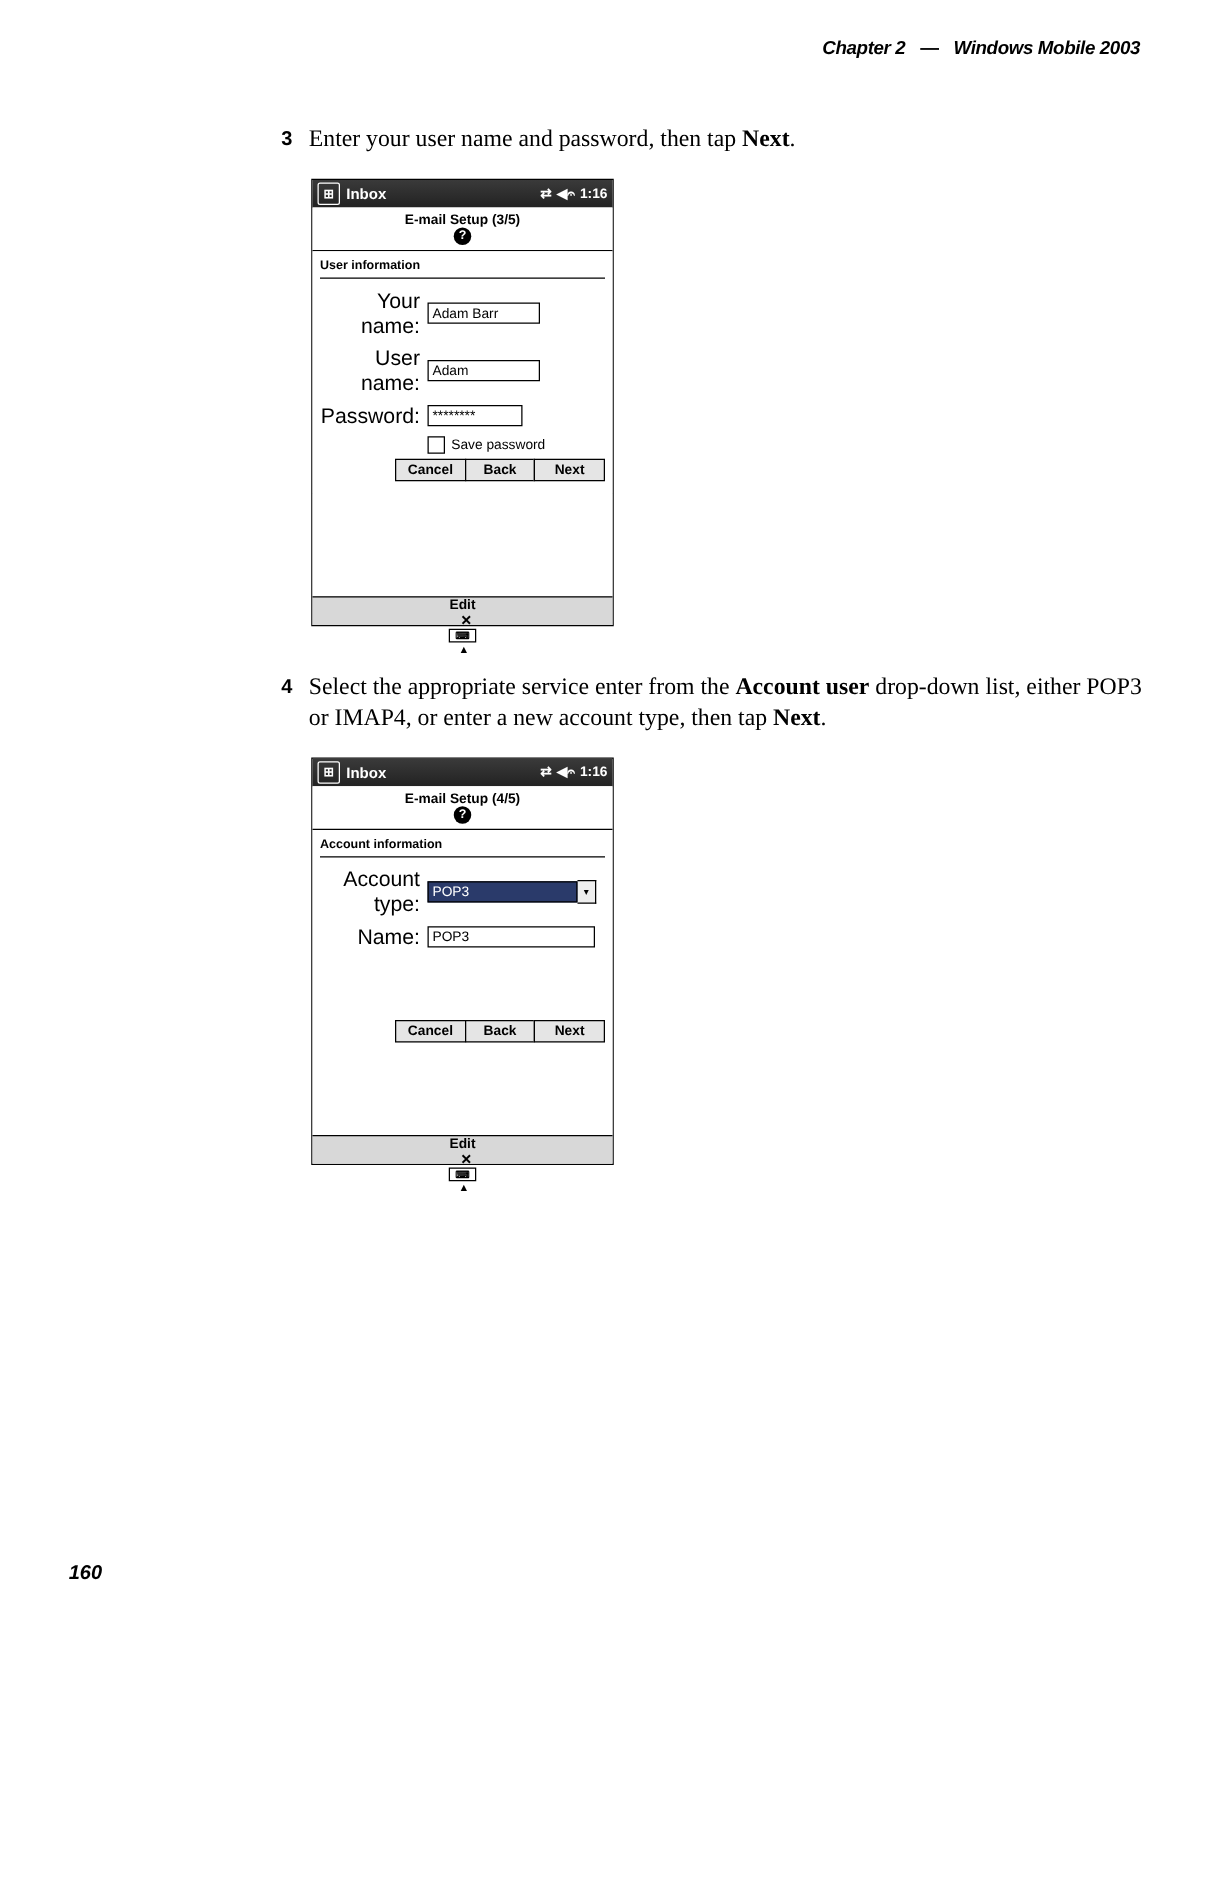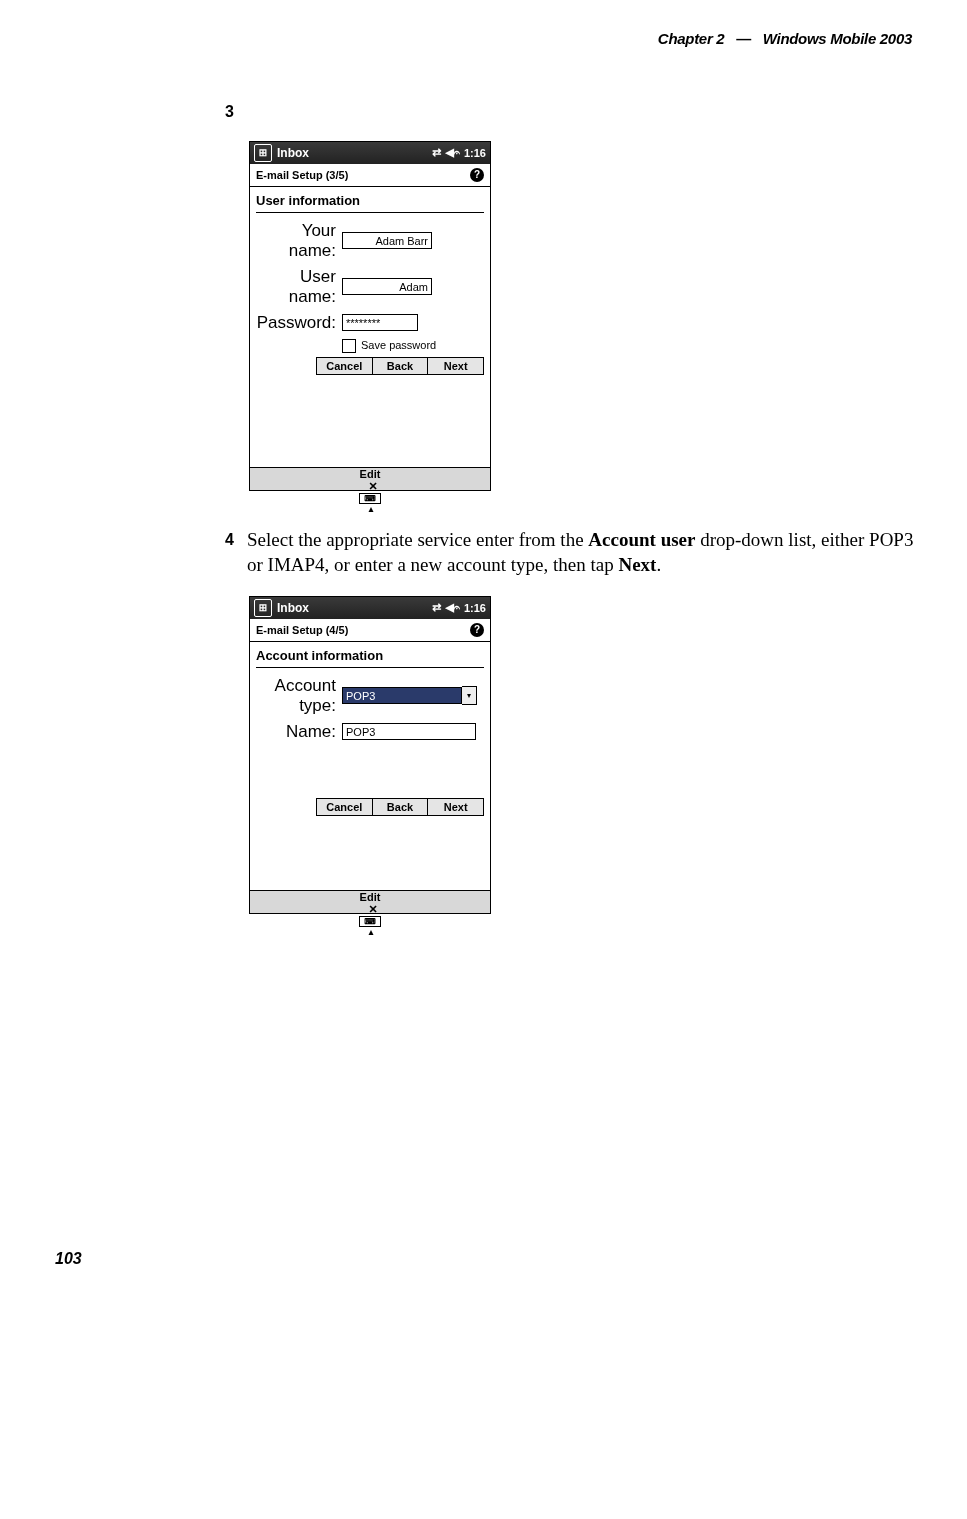--- a/index.html
+++ b/index.html
@@ -79,41 +79,42 @@
   }
   .titlebar .spacer { flex:1; }
   .titlebar .icon { margin-left:4px; font-size:11px; }
   .subbar {
     display:flex;
     align-items:center;
     padding: 4px 6px;
     border-bottom: 1px solid #000;
     background:#fff;
     font-weight: bold;
+    flex-direction: column;
   }
   .subbar .sp{flex:1;}
   .helpicon {
     width:14px;height:14px;border-radius:50%;
     background:#000;color:#fff;
     display:inline-flex;align-items:center;justify-content:center;
     font-size:10px;font-weight:bold;
   }
   .formarea {
     background:#fff;
     padding:6px 6px 4px 6px;
   }
-  .section-label { font-weight:bold; font-size:13px; margin-bottom:4px;}
+  .section-label { font-weight:bold; font-size:10px; margin-bottom:4px;}
   .section-rule { border-top:1px solid #000; margin-bottom:8px;}
   .frow { display:flex; align-items:center; margin-bottom:6px;}
   .frow .lbl { width:80px; text-align:right; padding-right:6px; font-size:17px;}
   .frow .inp {
     border:1px solid #000; height:17px; line-height:17px;
     padding:0 3px; font-size:11px; background:#fff; box-sizing:border-box;
   }
-  .inp.w90{width:90px;text-align:right;}
+  .inp.w90{width:90px;}
   .inp.w76{width:76px;}
   .inp.sel{width:120px; background:#2a3a6a;color:#fff;position:relative;}
   .selwrap{display:flex;align-items:center;}
   .dd{
     width:14px;height:17px;border:1px solid #000;border-left:none;
     display:flex;align-items:center;justify-content:center;font-size:8px;
     background:#eee;
   }
   .chk{width:12px;height:12px;border:1px solid #000;display:inline-block;margin-right:5px;vertical-align:middle;}
   .chkrow{margin-left:86px;font-size:11px;margin-bottom:0;}
@@ -154,20 +155,23 @@
     <span>Chapter</span>
     <span>2</span>
     <span class="sep">—</span>
     <span>Windows Mobile 2003</span>
   </div>
 
   <div class="content">
 
     <div class="step">
       <div class="num">3</div>
+      <div class="txt">
+        <span>Enter your user name and password, then tap </span><span class="b">Next</span><span>.</span>
+      </div>
     </div>
 
     <div class="device">
       <div class="titlebar">
         <span class="winicon">⊞</span>
         <span>Inbox</span>
         <span class="spacer"></span>
         <span class="icon">⇄</span>
         <span class="icon">◀𝄐</span>
         <span class="icon">1:16</span>
@@ -259,15 +263,15 @@
         <span class="xicon">✕</span>
         <span class="sp"></span>
         <span class="kbicon">⌨</span>
         <span class="upicon">▴</span>
       </div>
     </div>
 
   </div>
 
   <div class="footer">
-    <span>103</span>
+    <span>160</span>
   </div>
 </div>
 
 </body></html>

